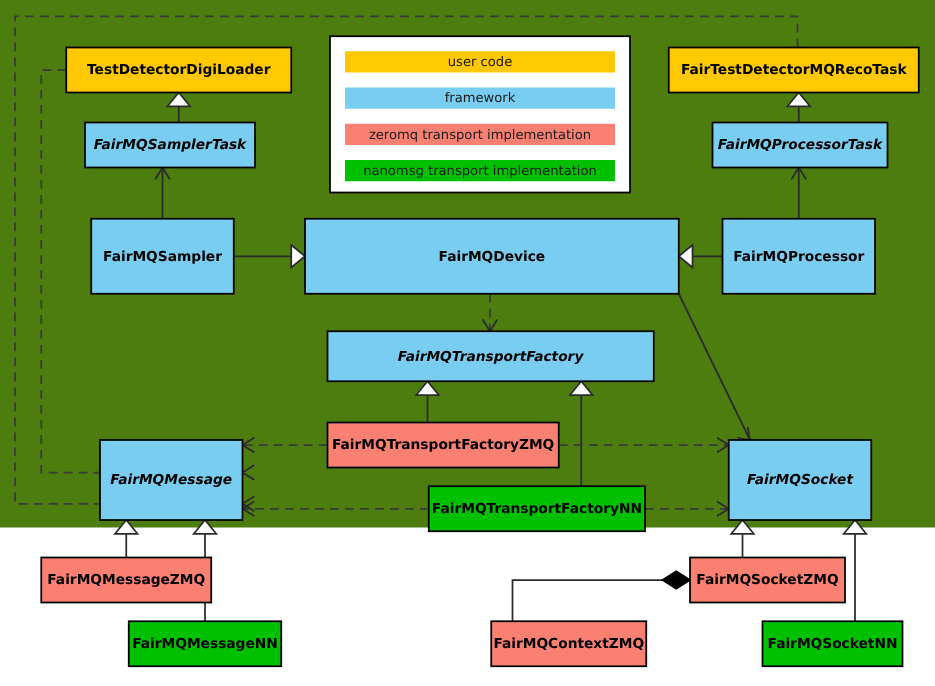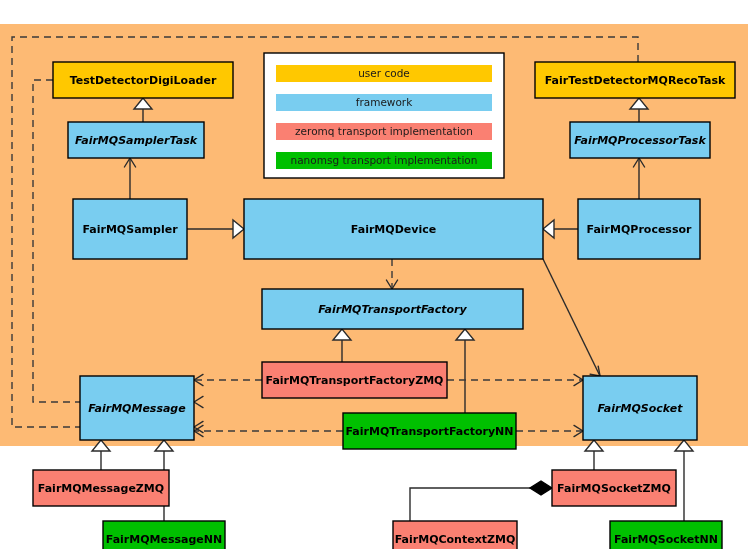--- a/index.html
+++ b/index.html
@@ -1,21 +1,21 @@
 <!DOCTYPE html>
 <html><head>
 <meta charset="utf-8">
 <title>FairMQ Class Diagram</title>
 <style>
   html,body{margin:0;padding:0;background:#ffffff;}
   body{
     font-family:"DejaVu Sans","Liberation Sans",sans-serif;
     width:748px;height:549px;overflow:hidden;
   }
-  #diagram-root{position:relative;width:748px;height:422px;background:#fdba74;margin-top:24px;}
+  #diagram-root{position:relative;width:748px;height:422px;background:#4d7c0f;}
   svg#uml{display:block;width:748px;height:549px;}
   .node-rect{stroke:#000;stroke-width:1.4;}
   .node-label{
     font-family:"DejaVu Sans","Liberation Sans",sans-serif;
     font-size:11px;font-weight:bold;fill:#000;
     text-anchor:middle;dominant-baseline:middle;
   }
   .node-label.abstract{font-style:italic;}
   .edge{stroke:#3a3a3a;stroke-width:1.4;fill:none;}
   .edge.solid{stroke:#2b2b2b;}

